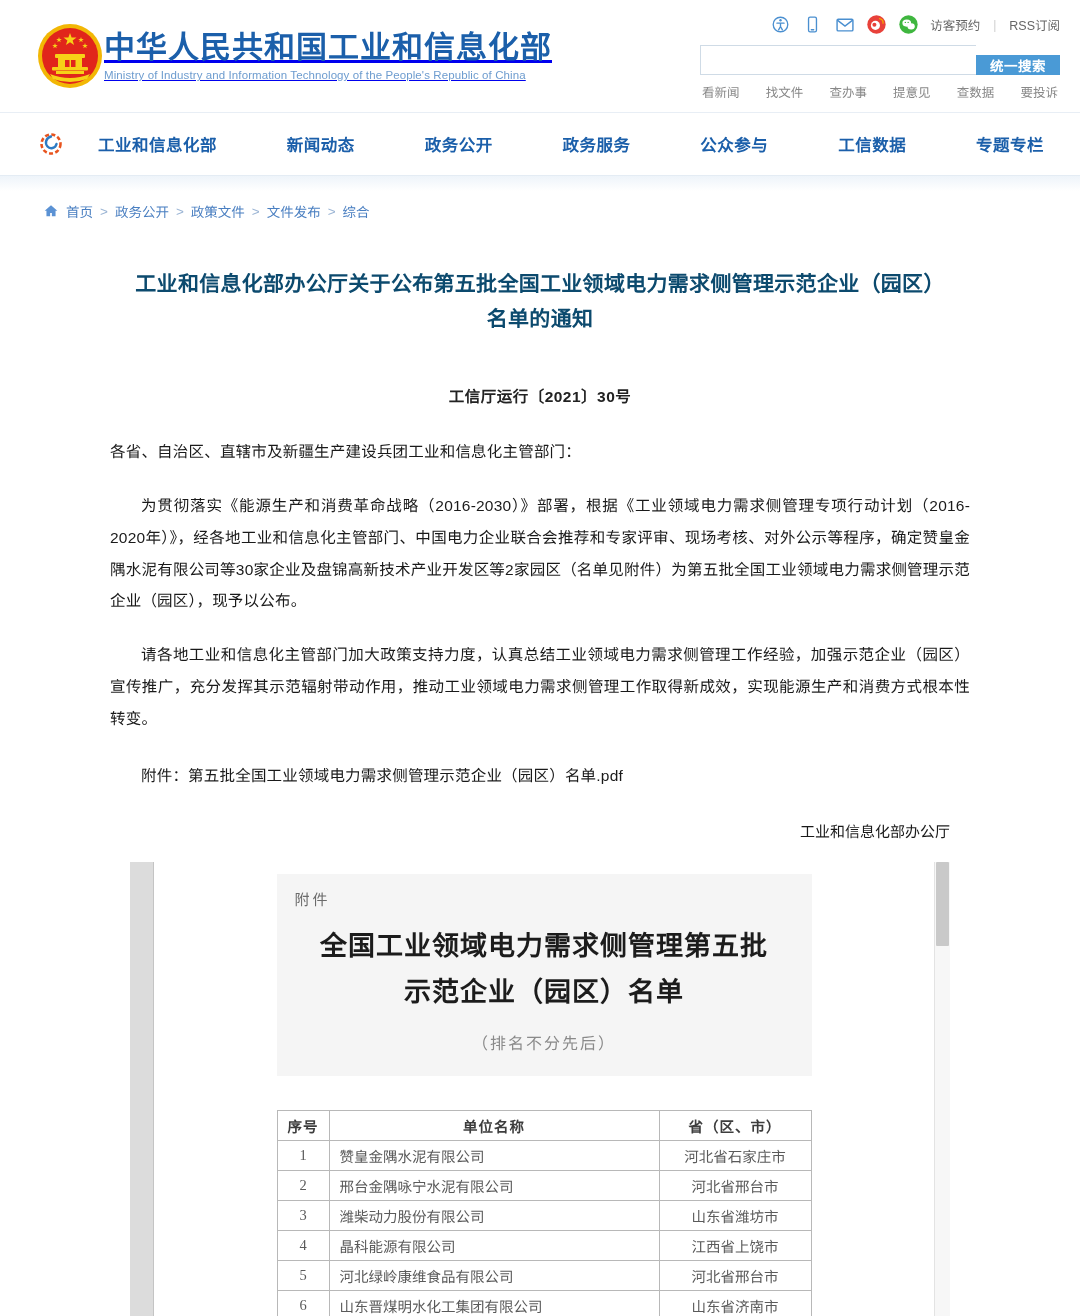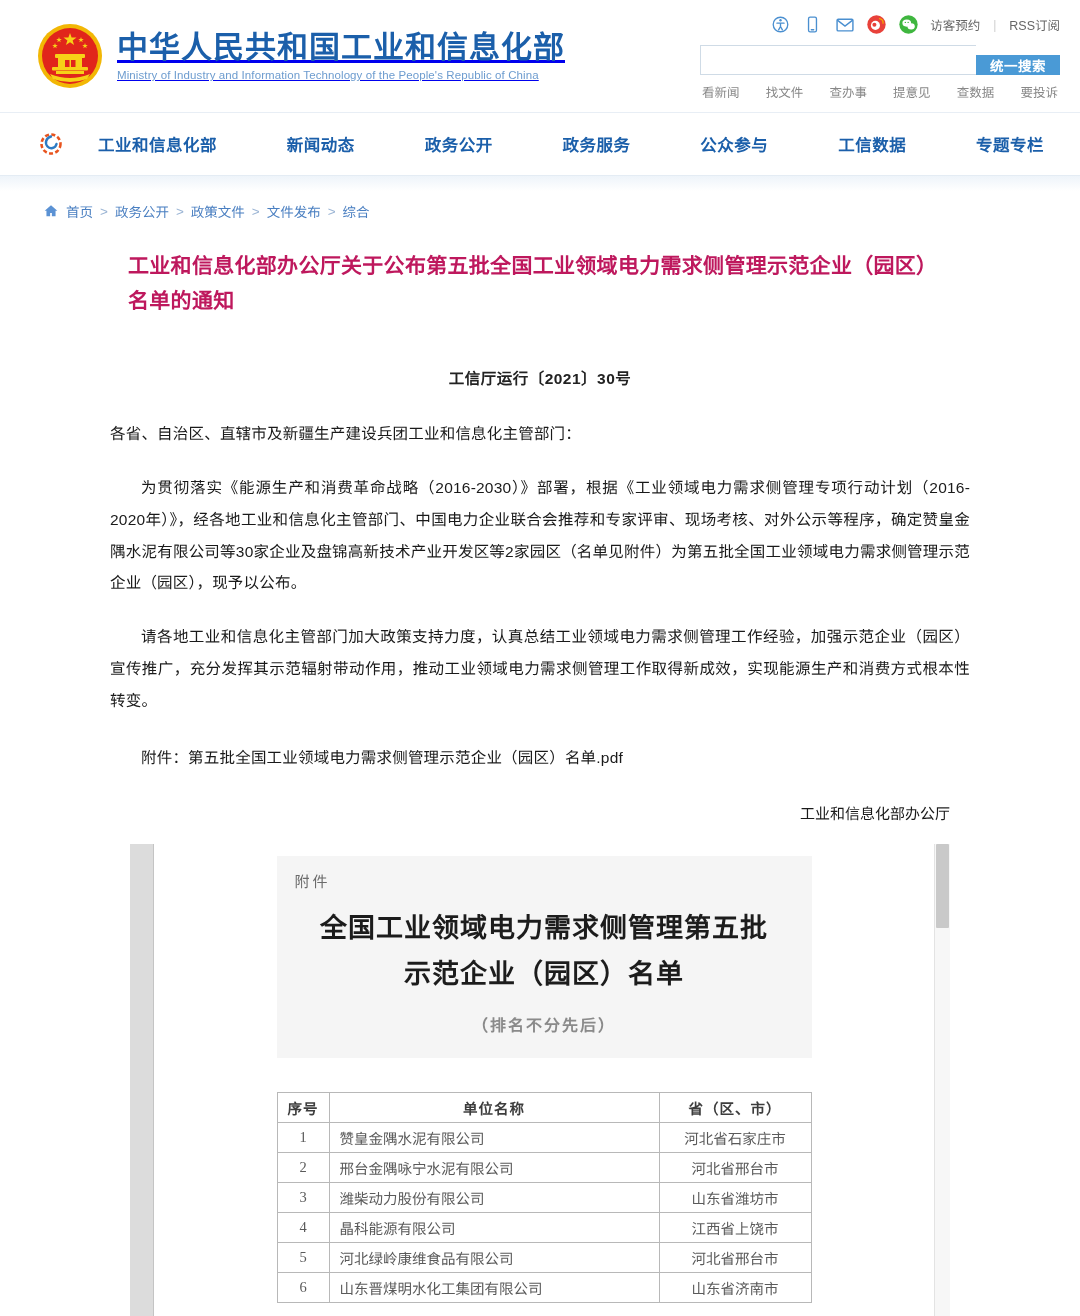--- a/index.html
+++ b/index.html
@@ -18,21 +18,20 @@
     height: 112px;
     background: #ffffff;
     padding: 0;
   }
   .brand {
     position: absolute;
     left: 36px;
     top: 22px;
     display: flex;
     align-items: center;
-    gap: 13px;
   }
   .emblem {
     width: 68px;
     height: 68px;
     position: relative;
     flex: none;
   }
   .brand-text { display: flex; flex-direction: column; gap: 4px; }
   .brand-cn {
     font-family: "Liberation Sans", "DejaVu Sans", sans-serif;
@@ -157,27 +156,28 @@
   .breadcrumb a { color: #4a7fc1; text-decoration: none; }
   .breadcrumb .sep { color: #9ab4d4; margin: 0 2px; }
 
   
   .article {
     width: 860px;
     margin: 0 auto;
     padding-top: 20px;
   }
   .doc-title {
-    text-align: left;
+    text-align: center;
     font-size: 21px;
     font-weight: bold;
-    color: #be185d;
+    color: #0c4a6e;
     line-height: 1.65;
     letter-spacing: 0.3px;
     padding: 0 18px;
+    margin-top: 18px;
   }
   .doc-number {
     text-align: center;
     font-size: 15.5px;
     font-weight: bold;
     color: #222;
     margin-top: 48px;
     letter-spacing: 0.5px;
   }
   .doc-body { margin-top: 30px; }
@@ -248,21 +248,20 @@
     line-height: 1.72;
     color: #1c1c1c;
     letter-spacing: 1px;
   }
   .pdf-subtitle {
     text-align: center;
     font-size: 16px;
     color: #8a8a8a;
     margin-top: 14px;
     letter-spacing: 2px;
-    font-weight: bold;
   }
   .pdf-table {
     width: 100%;
     border-collapse: collapse;
     margin-top: 34px;
     font-family: "Liberation Serif", "DejaVu Serif", serif;
     color: #5a5a5a;
   }
   .pdf-table th, .pdf-table td {
     border: 1px solid #b8b8b8;

